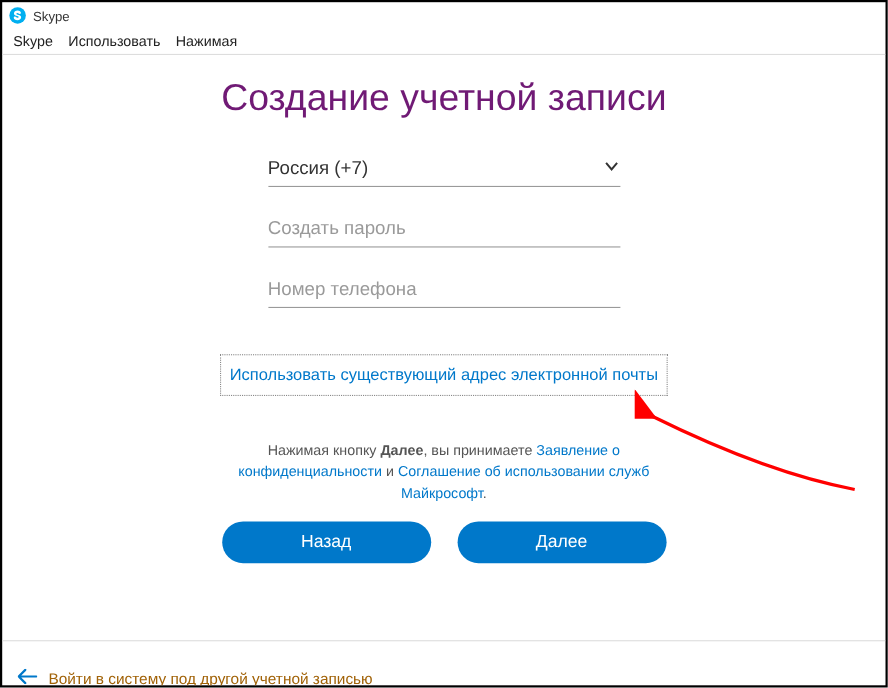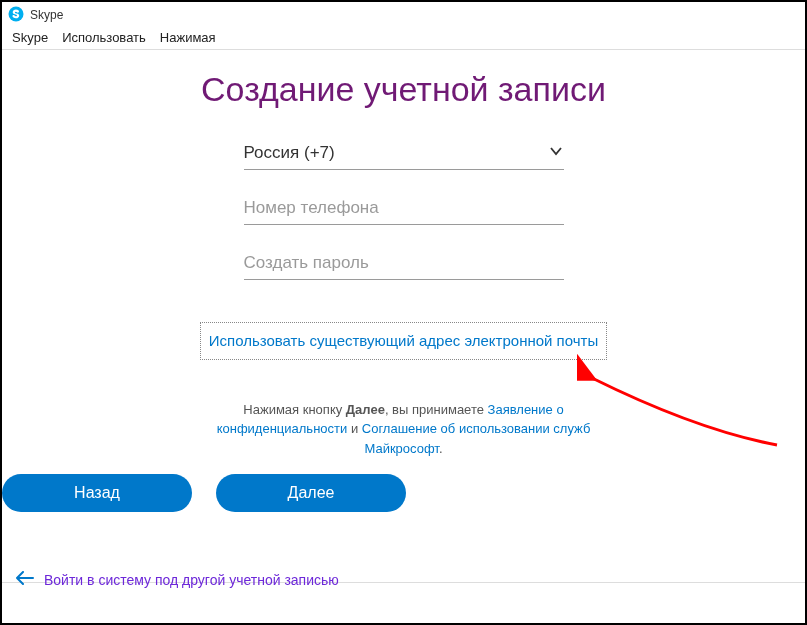--- a/index.html
+++ b/index.html
@@ -83,40 +83,41 @@
       margin: 40px auto 16px auto;
       font-size: 13px;
       color: #555;
       line-height: 1.5;
       text-align: center;
     }
     .legal .link { color: #0078ca; }
     .legal .bold { font-weight: 600; }
     .buttons {
       display: flex;
+      justify-content: center;
       gap: 24px;
     }
     .btn {
       width: 190px;
       height: 38px;
       border: none;
       border-radius: 19px;
       background: #0078ca;
       color: #fff;
       font-size: 16px;
       cursor: pointer;
     }
     .bottom-link {
       position: absolute;
       left: 14px;
-      top: 569px;
+      top: 606px;
       display: flex;
       align-items: center;
       gap: 10px;
-      color: #6d28d9;
+      color: #a16207;
       font-size: 14px;
       cursor: pointer;
     }
     .arrow-annot {
       position: absolute;
       right: 18px;
       top: 348px;
       pointer-events: none;
     }
     .divider {
@@ -151,24 +152,24 @@
   <div class="form">
     <div class="field">
       <span class="select-value">Россия (+7)</span>
       <span class="chevron">
         <svg width="16" height="16" viewBox="0 0 16 16">
             <path d="M3 5l5 6 5-6" fill="none" stroke="#333" stroke-width="1.8"></path>
           </svg>
       </span>
     </div>
     <div class="field">
-      <input type="text" placeholder="Номер телефона" style="">
+      <input type="password" placeholder="Создать пароль" style="">
     </div>
     <div class="field">
-      <input type="password" placeholder="Создать пароль" style="">
+      <input type="text" placeholder="Номер телефона" style="">
     </div>
   </div>
 
   <div class="email-link-box">
     <span>Использовать существующий адрес электронной почты</span>
   </div>
 
   <div class="legal">
     <span>Нажимая кнопку </span><span class="bold">Далее</span><span>, вы принимаете </span><span class="link">Заявление о конфиденциальности</span><span> и </span><span class="link">Соглашение об использовании служб Майкрософт</span><span>.</span>
   </div>

